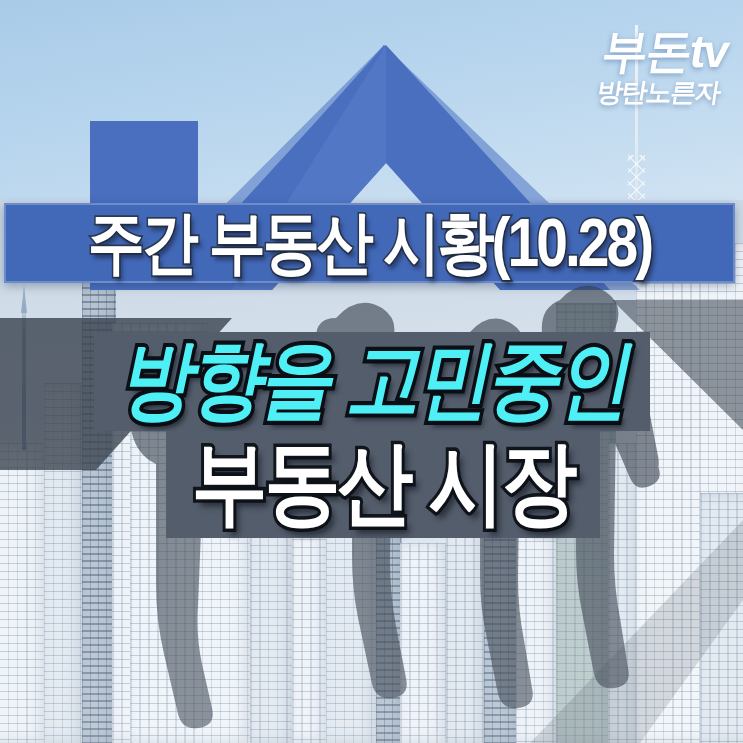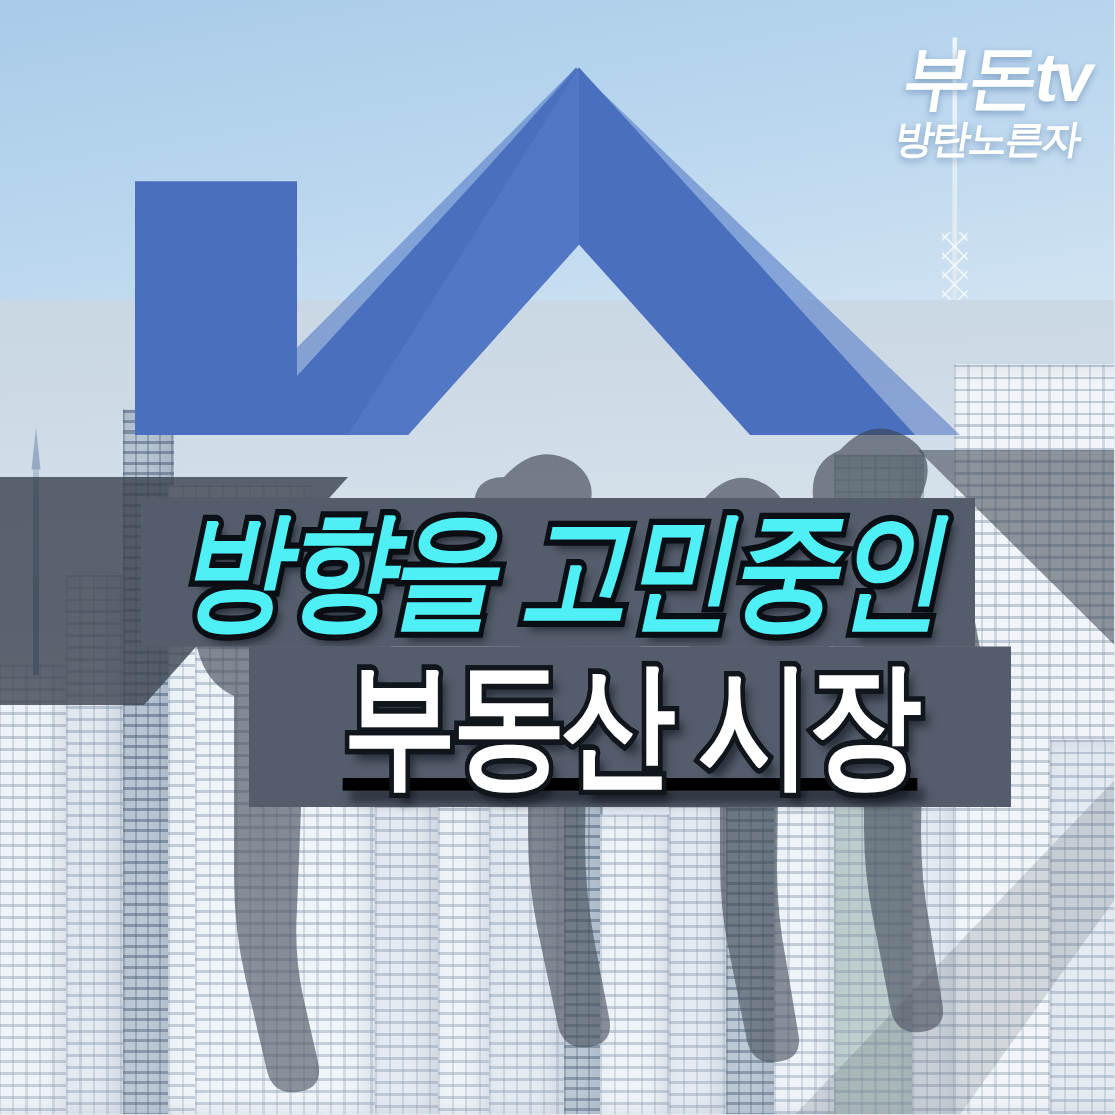--- a/index.html
+++ b/index.html
@@ -211,27 +211,26 @@
     -webkit-text-stroke: 7px #0b1016;
     paint-order: stroke fill;
     text-shadow: 4px 5px 5px rgba(10,14,20,0.6);
   }
 
   
   .head-band-2 {
     position: absolute;
     left: 166px;
     top: 431px;
-    width: 508px;
+    width: 434px;
     height: 107px;
     background: #545d6c;
     display: flex;
     align-items: center;
     justify-content: center;
-    text-decoration: underline;
   }
   .head-2-text {
     font-size: 76px;
     font-weight: 700;
     color: #ffffff;
     letter-spacing: -3px;
     white-space: nowrap;
     transform: scaleY(1.2);
     -webkit-text-stroke: 6px #11161d;
     paint-order: stroke fill;
@@ -350,20 +349,23 @@
     </svg>
   </div>
 
   <div class="haze"></div>
 
   <div class="logo">
     <div class="logo-main">부돈tv</div>
     <div class="logo-sub">방탄노른자</div>
   </div>
 
+  <div class="title-band">
+    <div class="title-text">주간 부동산 시황(10.28)</div>
+  </div>
 
   <div class="head-band-1">
     <div class="head-1-text">방향을 고민중인</div>
   </div>
 
   <div class="head-band-2">
     <div class="head-2-text">부동산 시장</div>
   </div>
 
 </div>

